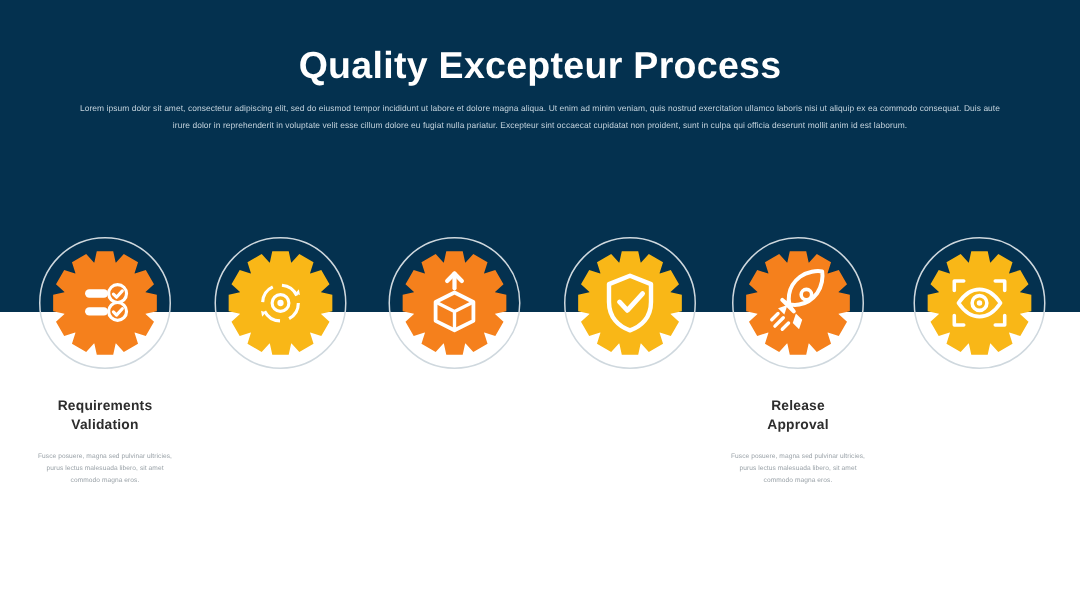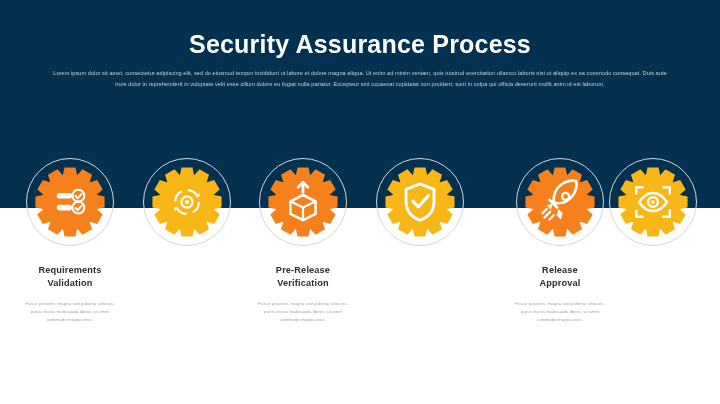--- a/index.html
+++ b/index.html
@@ -75,21 +75,21 @@
   }
 </style>
 </head>
 <body>
 
 <div id="slide">
 
   <div class="band-navy"></div>
   <div class="band-white"></div>
 
-  <div class="title">Security Assurance Process</div>
+  <div class="title">Quality Excepteur Process</div>
   <div class="subtitle">Lorem ipsum dolor sit amet, consectetur adipiscing elit, sed do eiusmod tempor incididunt ut labore et dolore magna aliqua. Ut enim ad minim veniam, quis nostrud exercitation ullamco laboris nisi ut aliquip ex ea commodo consequat. Duis aute irure dolor in reprehenderit in voluptate velit esse cillum dolore eu fugiat nulla pariatur. Excepteur sint occaecat cupidatat non proident, sunt in culpa qui officia deserunt mollit anim id est laborum.</div>
 
   <div class="steps" id="steps-row">
       <div class="step on-white" style="left: 10px;">
         <div class="ring">
           <svg class="gear" viewBox="0 0 100 100">
             <path d="M99.38 42.18 L99.38 57.82 L88.69 60.15 L88.58 60.55 L96.68 67.92 L88.86 81.47 L78.43 78.14 L78.14 78.43 L81.47 88.86 L67.92 96.68 L60.55 88.58 L60.15 88.69 L57.82 99.38 L42.18 99.38 L39.85 88.69 L39.45 88.58 L32.08 96.68 L18.53 88.86 L21.86 78.43 L21.57 78.14 L11.14 81.47 L3.32 67.92 L11.42 60.55 L11.31 60.15 L0.62 57.82 L0.62 42.18 L11.31 39.85 L11.42 39.45 L3.32 32.08 L11.14 18.53 L21.57 21.86 L21.86 21.57 L18.53 11.14 L32.08 3.32 L39.45 11.42 L39.85 11.31 L42.18 0.62 L57.82 0.62 L60.15 11.31 L60.55 11.42 L67.92 3.32 L81.47 11.14 L78.14 21.57 L78.43 21.86 L88.86 18.53 L96.68 32.08 L88.58 39.45 L88.69 39.85 Z" fill="#f5801c"></path>
             <g>
               <rect x="31" y="37" width="22" height="8" rx="4" fill="#fff"></rect>
               <rect x="31" y="54" width="22" height="8" rx="4" fill="#fff"></rect>
@@ -124,37 +124,33 @@
           <svg class="gear" viewBox="0 0 100 100">
             <path d="M99.38 42.18 L99.38 57.82 L88.69 60.15 L88.58 60.55 L96.68 67.92 L88.86 81.47 L78.43 78.14 L78.14 78.43 L81.47 88.86 L67.92 96.68 L60.55 88.58 L60.15 88.69 L57.82 99.38 L42.18 99.38 L39.85 88.69 L39.45 88.58 L32.08 96.68 L18.53 88.86 L21.86 78.43 L21.57 78.14 L11.14 81.47 L3.32 67.92 L11.42 60.55 L11.31 60.15 L0.62 57.82 L0.62 42.18 L11.31 39.85 L11.42 39.45 L3.32 32.08 L11.14 18.53 L21.57 21.86 L21.86 21.57 L18.53 11.14 L32.08 3.32 L39.45 11.42 L39.85 11.31 L42.18 0.62 L57.82 0.62 L60.15 11.31 L60.55 11.42 L67.92 3.32 L81.47 11.14 L78.14 21.57 L78.43 21.86 L88.86 18.53 L96.68 32.08 L88.58 39.45 L88.69 39.85 Z" fill="#f5801c"></path>
             <g>
               <path d="M50 22v14" stroke="#fff" stroke-width="4" stroke-linecap="round"></path>
               <path d="M43 29l7-7 7 7" fill="none" stroke="#fff" stroke-width="4" stroke-linecap="round" stroke-linejoin="round"></path>
               <path d="M50 40l18 9v18l-18 9-18-9V49z" fill="none" stroke="#fff" stroke-width="3.6" stroke-linejoin="round"></path>
               <path d="M32 49l18 9 18-9M50 58v18" fill="none" stroke="#fff" stroke-width="3.2" stroke-linejoin="round"></path>
             </g>
           </svg>
         </div>
-        <div class="labels">
-          <div class="step-title">Pre-Release<br>Verification</div>
-          <div class="step-desc">Fusce posuere, magna sed pulvinar ultricies, purus lectus malesuada libero, sit amet commodo magna eros.</div>
-        </div>
       </div>
       <div class="step on-white" style="left: 359.5px;">
         <div class="ring">
           <svg class="gear" viewBox="0 0 100 100">
             <path d="M99.38 42.18 L99.38 57.82 L88.69 60.15 L88.58 60.55 L96.68 67.92 L88.86 81.47 L78.43 78.14 L78.14 78.43 L81.47 88.86 L67.92 96.68 L60.55 88.58 L60.15 88.69 L57.82 99.38 L42.18 99.38 L39.85 88.69 L39.45 88.58 L32.08 96.68 L18.53 88.86 L21.86 78.43 L21.57 78.14 L11.14 81.47 L3.32 67.92 L11.42 60.55 L11.31 60.15 L0.62 57.82 L0.62 42.18 L11.31 39.85 L11.42 39.45 L3.32 32.08 L11.14 18.53 L21.57 21.86 L21.86 21.57 L18.53 11.14 L32.08 3.32 L39.45 11.42 L39.85 11.31 L42.18 0.62 L57.82 0.62 L60.15 11.31 L60.55 11.42 L67.92 3.32 L81.47 11.14 L78.14 21.57 L78.43 21.86 L88.86 18.53 L96.68 32.08 L88.58 39.45 L88.69 39.85 Z" fill="#f9b717"></path>
             <g>
               <path d="M50 24l20 8v17c0 15-9.5 23.5-20 27-10.5-3.5-20-12-20-27V32z" fill="none" stroke="#fff" stroke-width="4.2" stroke-linejoin="round"></path>
               <path d="M40 49l7.5 8L62 41" fill="none" stroke="#fff" stroke-width="4.6" stroke-linecap="round" stroke-linejoin="round"></path>
             </g>
           </svg>
         </div>
       </div>
-      <div class="step on-white" style="left: 500px; text-align: center;">
+      <div class="step on-white" style="left: 472px; text-align: center;">
         <div class="ring">
           <svg class="gear" viewBox="0 0 100 100">
             <path d="M99.38 42.18 L99.38 57.82 L88.69 60.15 L88.58 60.55 L96.68 67.92 L88.86 81.47 L78.43 78.14 L78.14 78.43 L81.47 88.86 L67.92 96.68 L60.55 88.58 L60.15 88.69 L57.82 99.38 L42.18 99.38 L39.85 88.69 L39.45 88.58 L32.08 96.68 L18.53 88.86 L21.86 78.43 L21.57 78.14 L11.14 81.47 L3.32 67.92 L11.42 60.55 L11.31 60.15 L0.62 57.82 L0.62 42.18 L11.31 39.85 L11.42 39.45 L3.32 32.08 L11.14 18.53 L21.57 21.86 L21.86 21.57 L18.53 11.14 L32.08 3.32 L39.45 11.42 L39.85 11.31 L42.18 0.62 L57.82 0.62 L60.15 11.31 L60.55 11.42 L67.92 3.32 L81.47 11.14 L78.14 21.57 L78.43 21.86 L88.86 18.53 L96.68 32.08 L88.58 39.45 L88.69 39.85 Z" fill="#f5801c"></path>
             <g>
               <path d="M46 58c-8-8-6-24 6-33 7-5 16-6 21-5 1 5 0 14-5 21-9 12-25 14-33 6z" fill="none" stroke="#fff" stroke-width="3.8" stroke-linejoin="round"></path>
               <circle cx="58" cy="42" r="5" fill="none" stroke="#fff" stroke-width="3.4"></circle>
               <path d="M40 52l-9 3 6 6 3-9z" fill="#fff"></path>
               <path d="M48 60l-3 9 6 6 3-9z" fill="#fff"></path>
               <path d="M36 64l-8 8M31 60l-6 6M41 69l-6 6" stroke="#fff" stroke-width="3.2" stroke-linecap="round"></path>
             </g>

